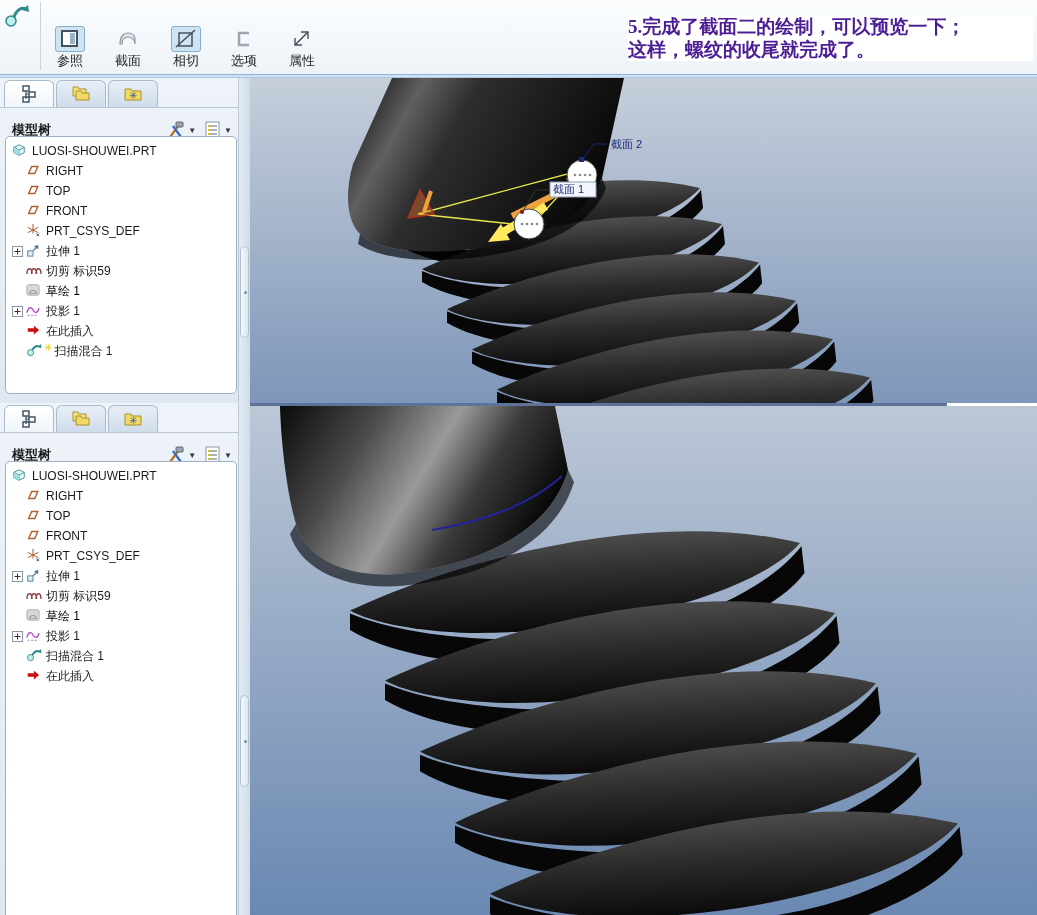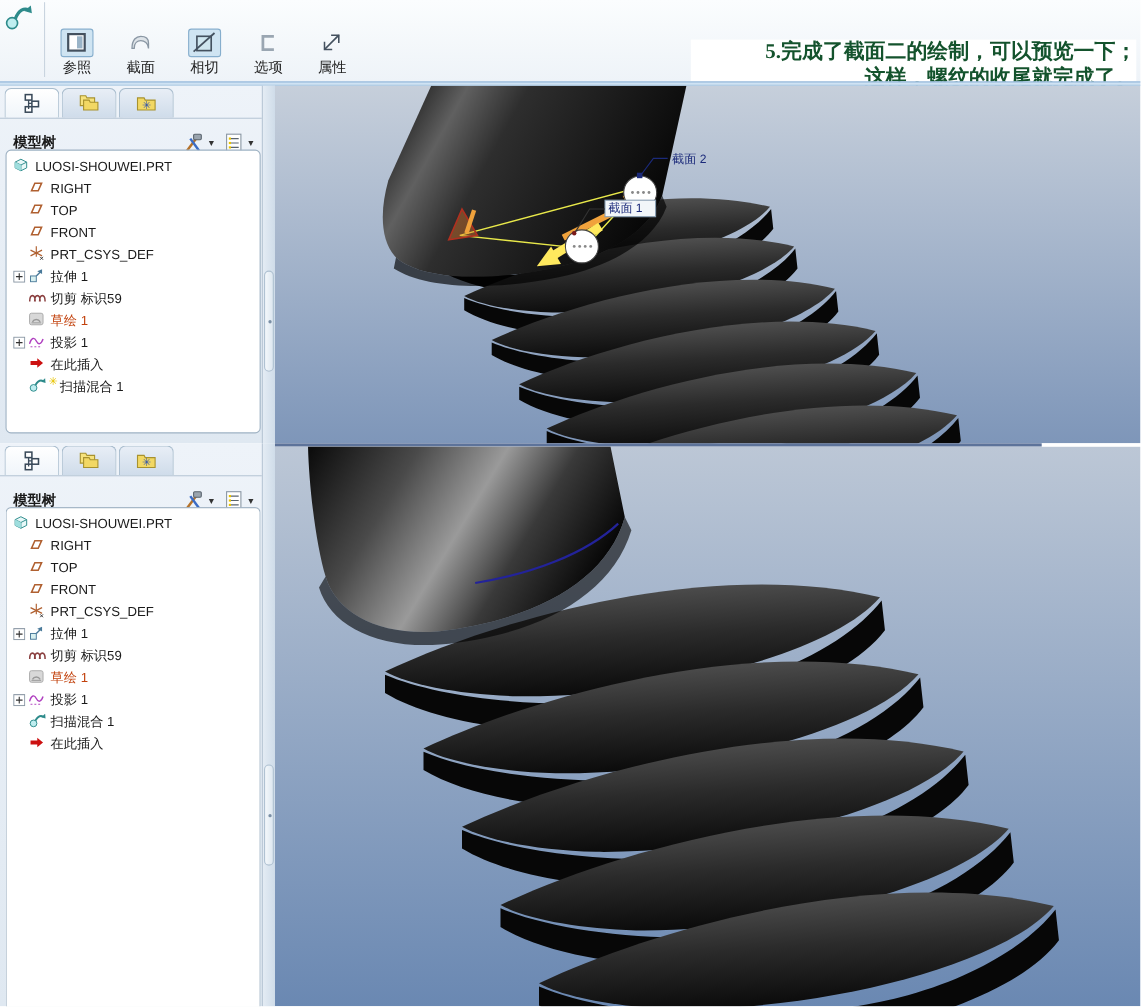--- a/index.html
+++ b/index.html
@@ -10,23 +10,23 @@
   
   .topbar { position:absolute; left:0; top:0; width:1037px; height:74px;
             background:linear-gradient(#fbfdfe,#eef3f8); }
   .tb-tool { position:absolute; left:4px; top:3px; width:28px; height:28px; }
   .tb-vsep { position:absolute; left:40px; top:2px; width:1px; height:68px; background:#c9d4df; }
   .tb-buttons { position:absolute; left:48px; top:26px; display:flex; gap:14px; }
   .tb-btn { width:44px; text-align:center; cursor:default; }
   .tb-ic { width:30px; height:26px; margin:0 auto 1px auto; display:flex; align-items:center; justify-content:center; border-radius:3px; }
   .tb-btn.pressed .tb-ic { background:#cfe4f2; border:1px solid #86aecd; }
   .tb-label { font-size:13px; color:#222; line-height:15px; }
-  .note { position:absolute; left:628px; top:36px; width:405px; color:#14532d;
+  .note { position:absolute; left:628px; top:15px; width:405px; color:#4c1d95;
           font-family:"Liberation Serif", serif; font-size:19px; line-height:23px; font-weight:600;
-          background:#fff;text-align:right; }
+          background:#fff; }
   .blue-strip { position:absolute; left:0; top:74px; width:1037px; height:4px;
                 background:#cfe2f3; border-top:1px solid #8fb4d8; border-bottom:1px solid #a9c6e2; }
 
   
   .panel { position:absolute; left:0; width:1037px; }
   #p1 { top:78px; height:325px; }
   #p2 { top:403px; height:512px; }
   .sidebar { position:absolute; left:0; top:0; width:250px; height:100%;
              background:linear-gradient(#eef3f9,#dfe8f1); }
   .tabs { position:absolute; left:4px; top:2px; height:27px; display:flex; gap:2px; }
@@ -42,21 +42,21 @@
   .caret { font-size:8px; color:#333; }
   .tree-box { position:absolute; left:5px; top:58px; width:232px;
               background:#fff; border:1px solid #9fb2c3; border-radius:5px; padding:4px 0 0 4px; overflow:hidden; }
   #p1 .tree-box { height:258px; }
   #p2 .tree-box { height:460px; border-bottom:none; border-radius:5px 5px 0 0; }
   .row { display:flex; align-items:center; height:20px; font-size:12px; color:#1a1a1a; white-space:nowrap; }
   .row .exp { width:11px; height:11px; margin:0 3px 0 2px; flex:0 0 auto; }
   .row .exp-sp { width:16px; flex:0 0 auto; }
   .row.lvl0 .exp-sp { width:2px; }
   .row .ic { width:16px; height:16px; margin-right:4px; flex:0 0 auto; }
-  .row.dim { color:#c2410c; }
+  .row.dim { color:#000000; }
   .badge { color:#e8c400; font-size:10px; margin:-8px 2px 0 -2px; }
   .splitter { position:absolute; left:238px; top:0; width:12px; height:100%;
               background:linear-gradient(90deg,#e4ecf4,#cfdce9); border-left:1px solid #b7c6d4; }
   .sash { position:absolute; left:1px; width:9px; height:92px; background:linear-gradient(90deg,#f4f8fb,#dde7f0);
           border:1px solid #b0c2d2; border-radius:5px; }
   #p1 .sash { top:168px; } #p2 .sash { top:292px; }
   .sash::after { content:""; position:absolute; left:3px; top:44px; width:3px; height:3px;
                  border-radius:50%; background:#7a8fa5; }
   .viewport { position:absolute; left:250px; top:0; width:697px; height:100%; }
   #p2 .viewport { border-top:3px solid #5d739a; }

